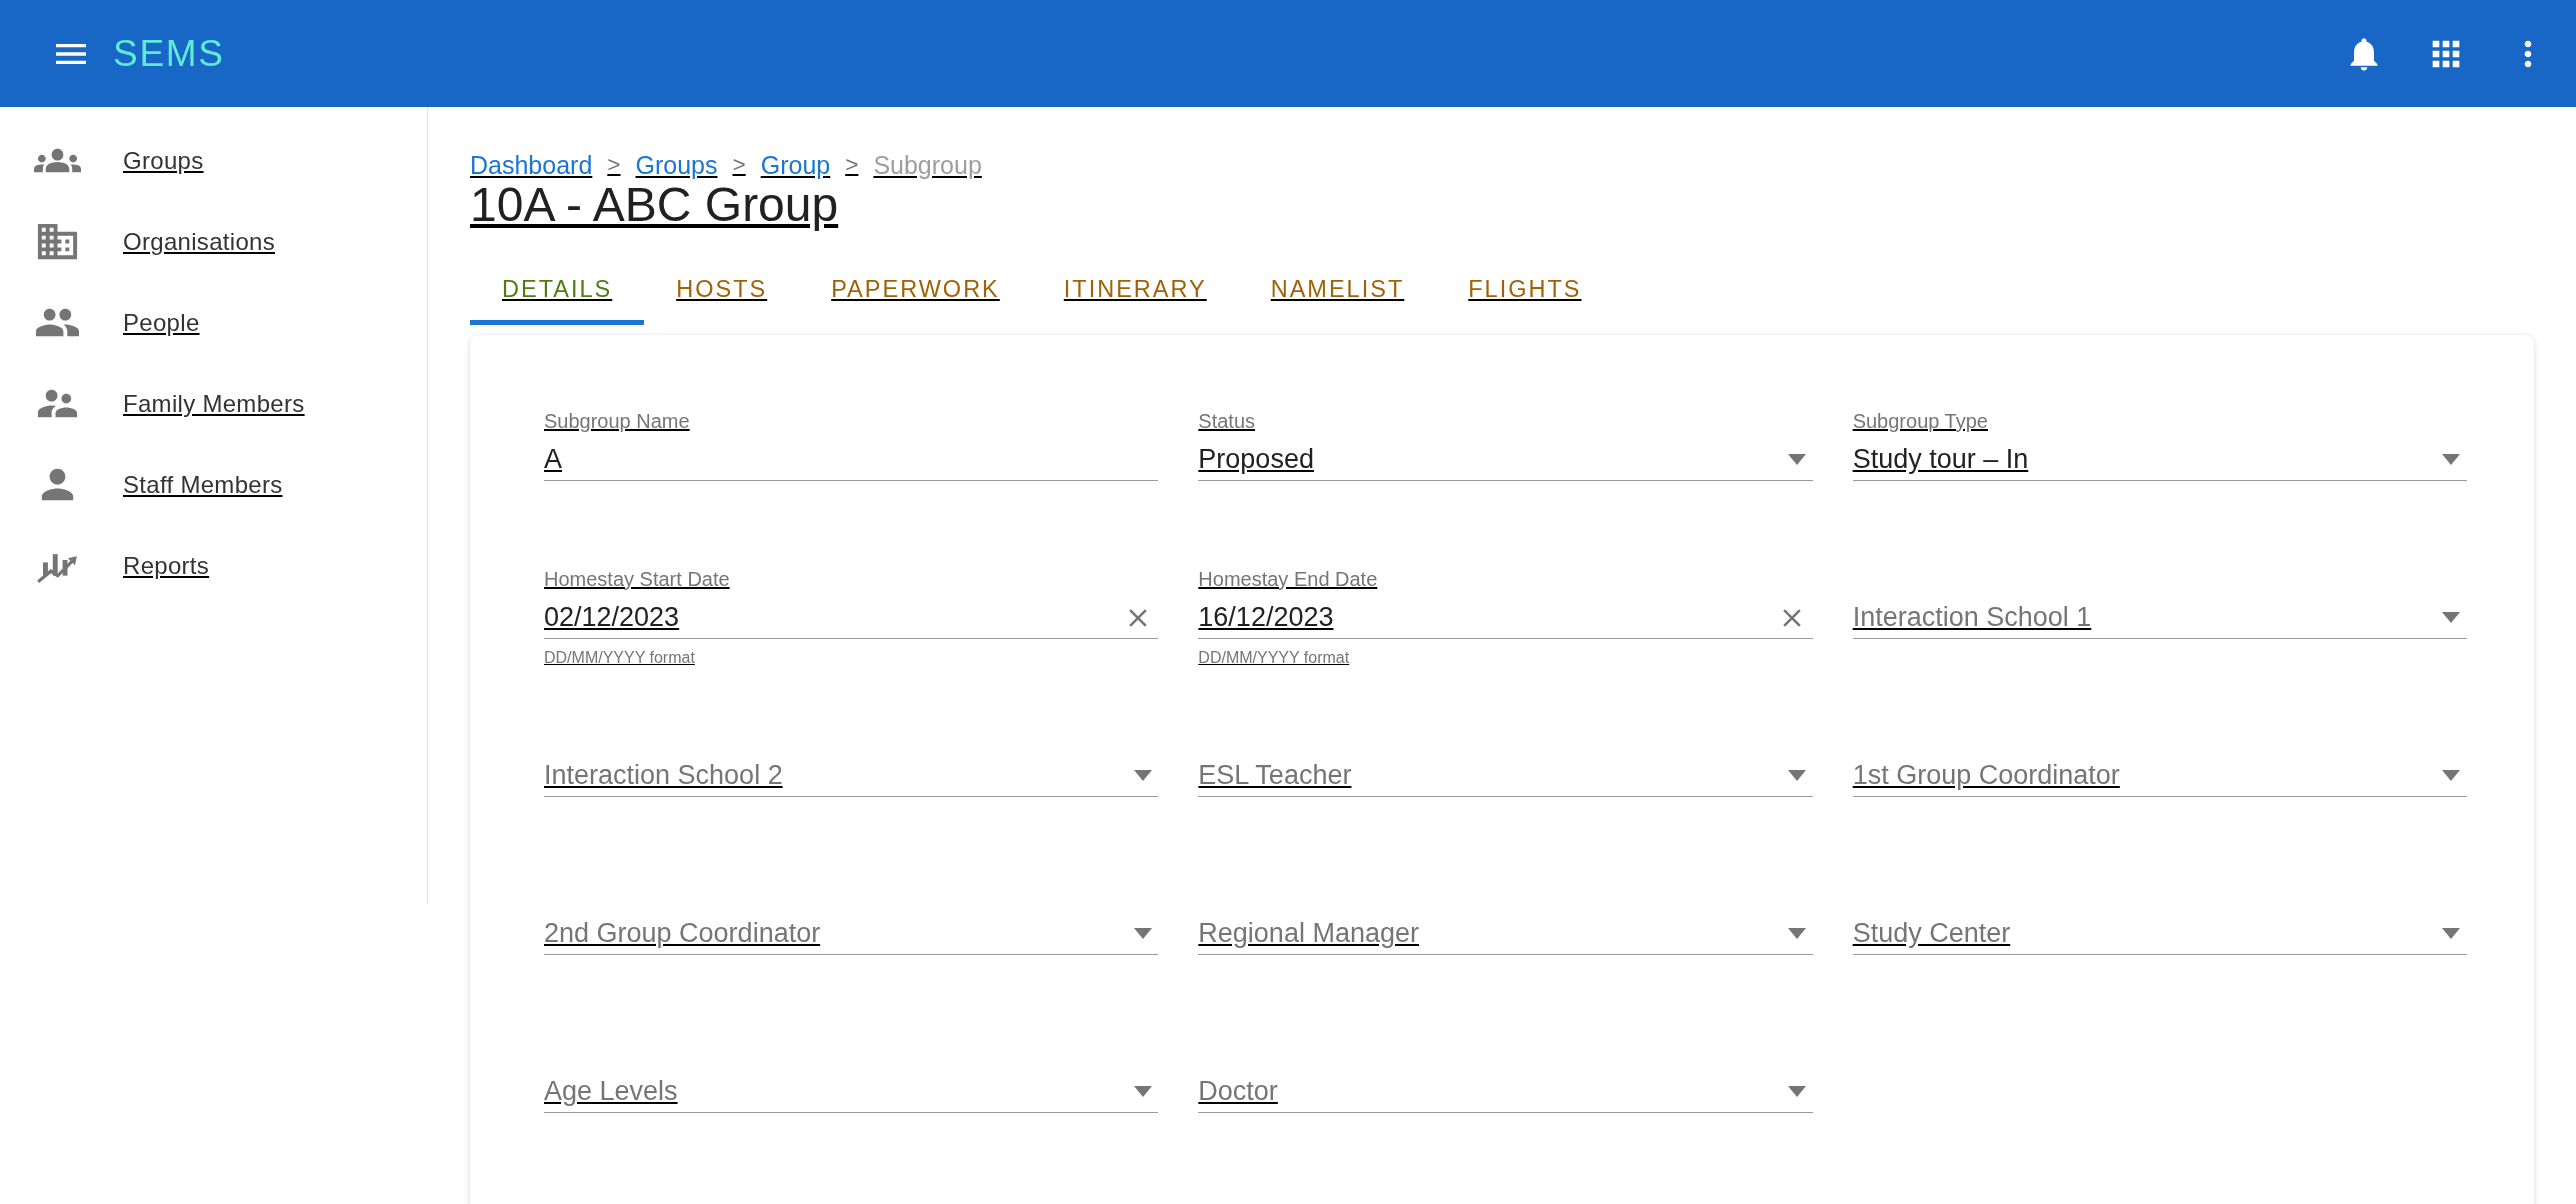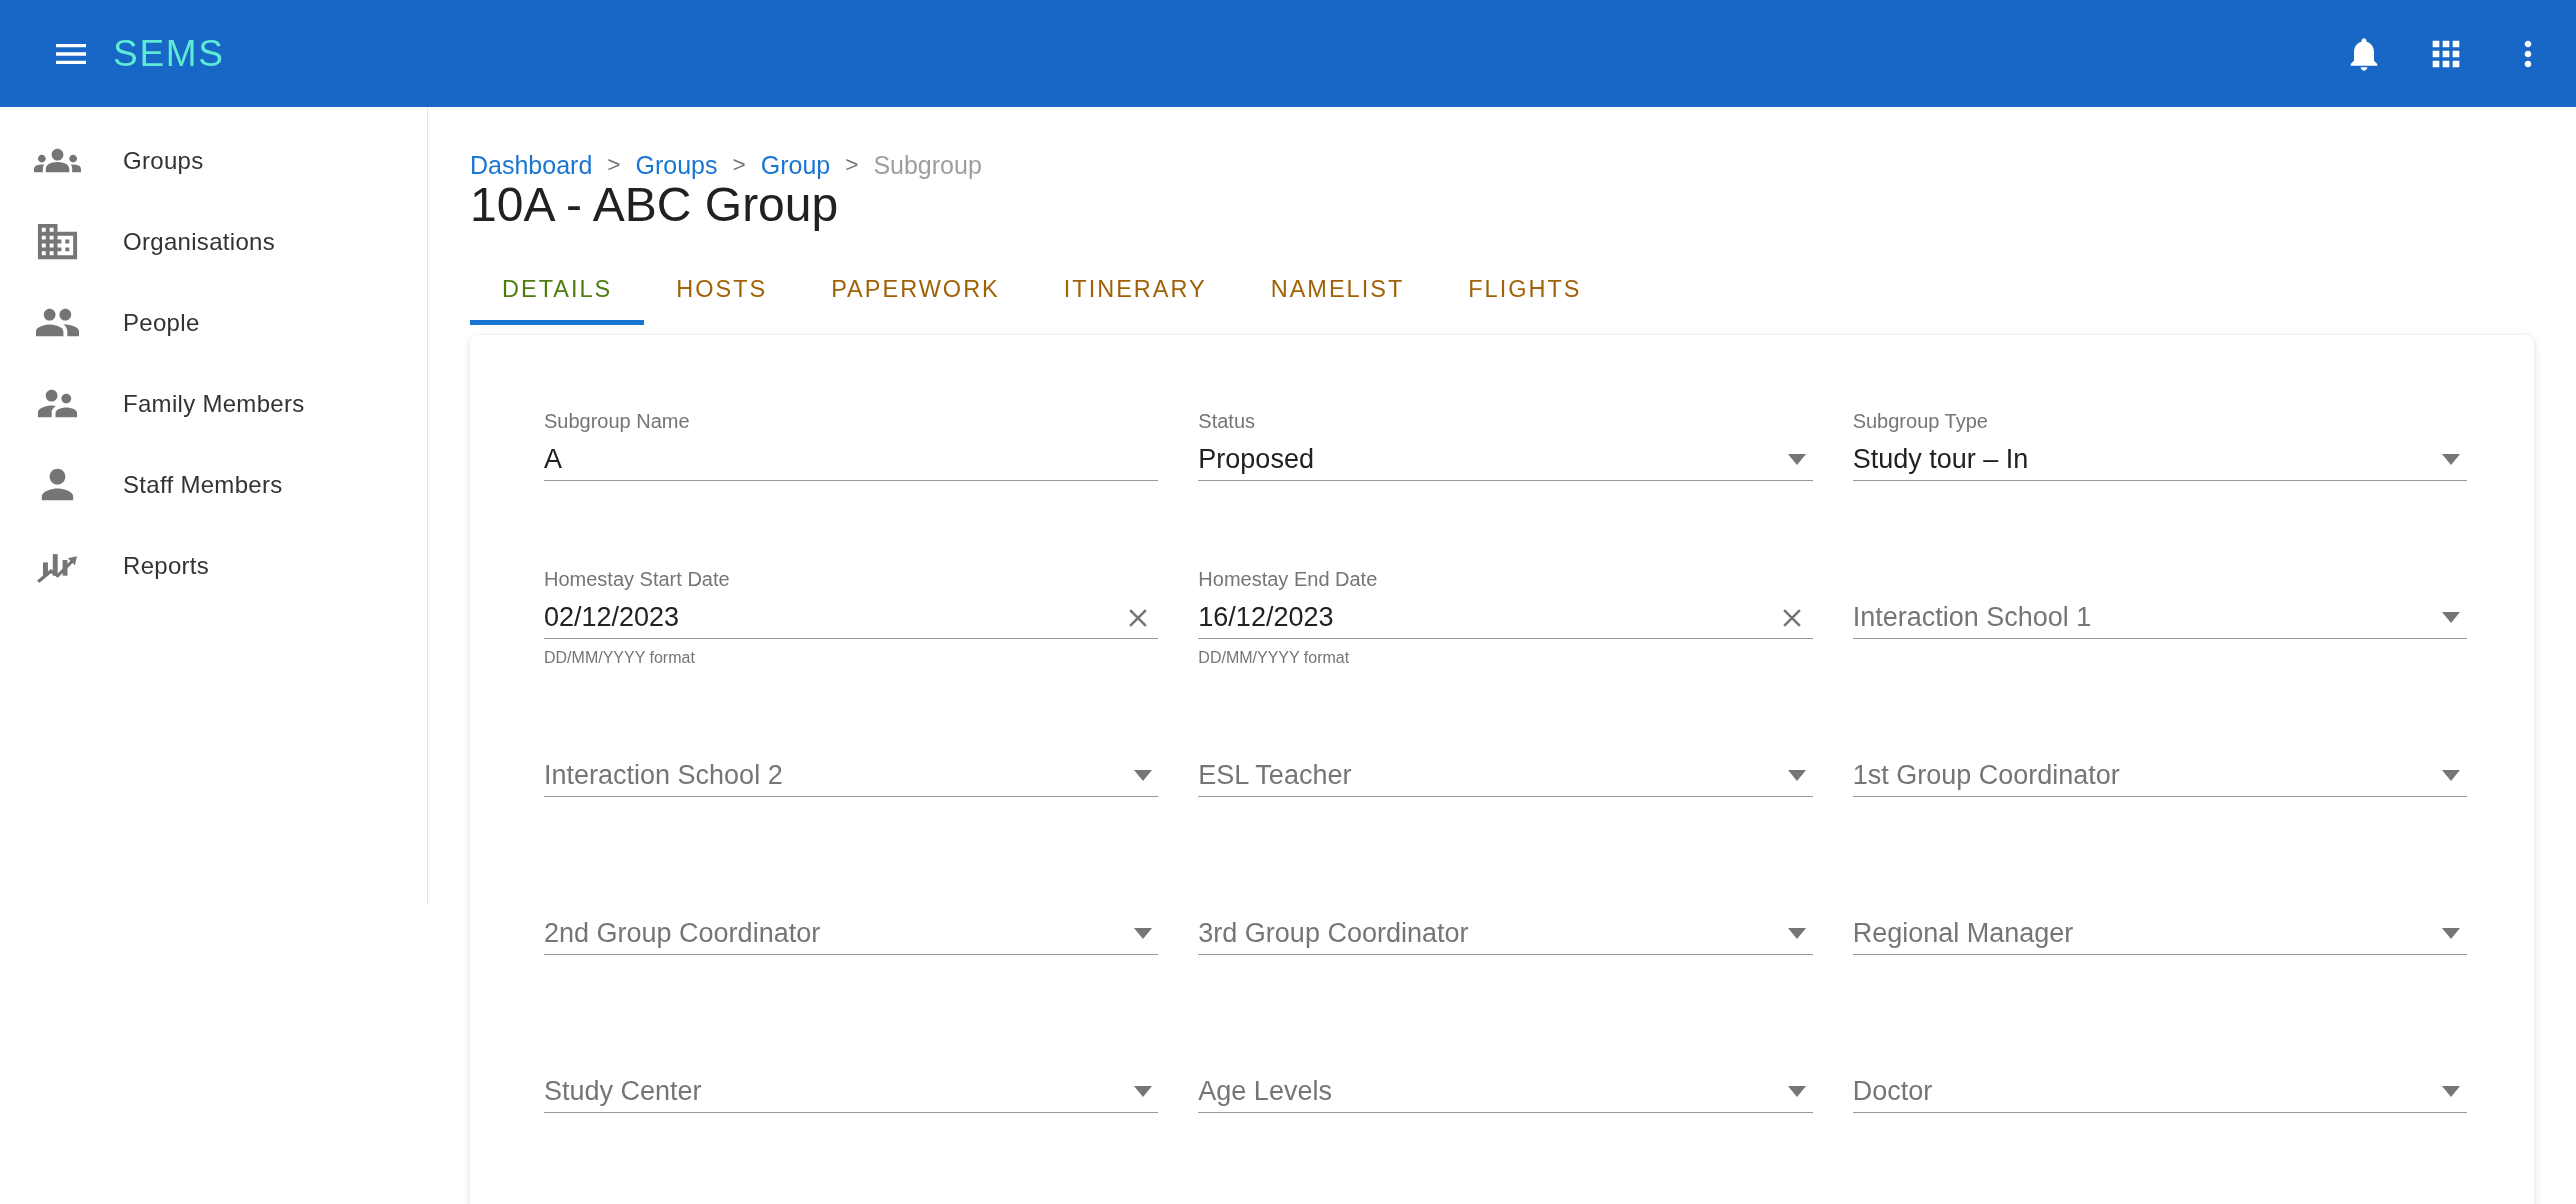--- a/index.html
+++ b/index.html
@@ -11,21 +11,21 @@
     padding:0 25px 0 47px; }
   .icon-btn { width:47px; height:47px; display:flex; align-items:center;
     justify-content:center; background:none; border:none; cursor:pointer; }
   .icon-btn svg { width:40px; height:40px; fill:#ffffff; }
   .app-title { font-size:37px; color:#5eead4; letter-spacing:1.7px; font-weight:400;
     margin-left:19px; }
   .app-spacer { flex:1; }
   .app-actions { display:flex; align-items:center; gap:35px; }
 
   
-  .shell { display:flex; height:797px; }
+  .shell { display:flex; height:797px;text-decoration:underline; }
   .sidebar { width:428px; flex:none; border-right:1.7px solid #e3e3e3;
     padding-top:13.4px; background:#fff; }
   .side-item { height:81px; display:flex; align-items:center; padding-left:34px;
     cursor:pointer; }
   .side-item svg { width:47px; height:47px; fill:#757575; flex:none; }
   .side-item .side-label { margin-left:42px; font-size:24px; font-weight:500;
     color:#333; letter-spacing:0.3px; }
 
   .main { flex:1; padding-left:42px; }
 
@@ -237,27 +237,20 @@
           <div class="field">
             <div class="field-label"></div>
             <div class="control">
               <span class="value placeholder">2nd Group Coordinator</span>
               <span class="dd-arrow"></span>
             </div>
           </div>
           <div class="field">
             <div class="field-label"></div>
             <div class="control">
-              <span class="value placeholder">3rd Group Coordinator</span>
-              <span class="dd-arrow"></span>
-            </div>
-          </div>
-          <div class="field">
-            <div class="field-label"></div>
-            <div class="control">
               <span class="value placeholder">Regional Manager</span>
               <span class="dd-arrow"></span>
             </div>
           </div>
           <div class="field">
             <div class="field-label"></div>
             <div class="control">
               <span class="value placeholder">Study Center</span>
               <span class="dd-arrow"></span>
             </div>

